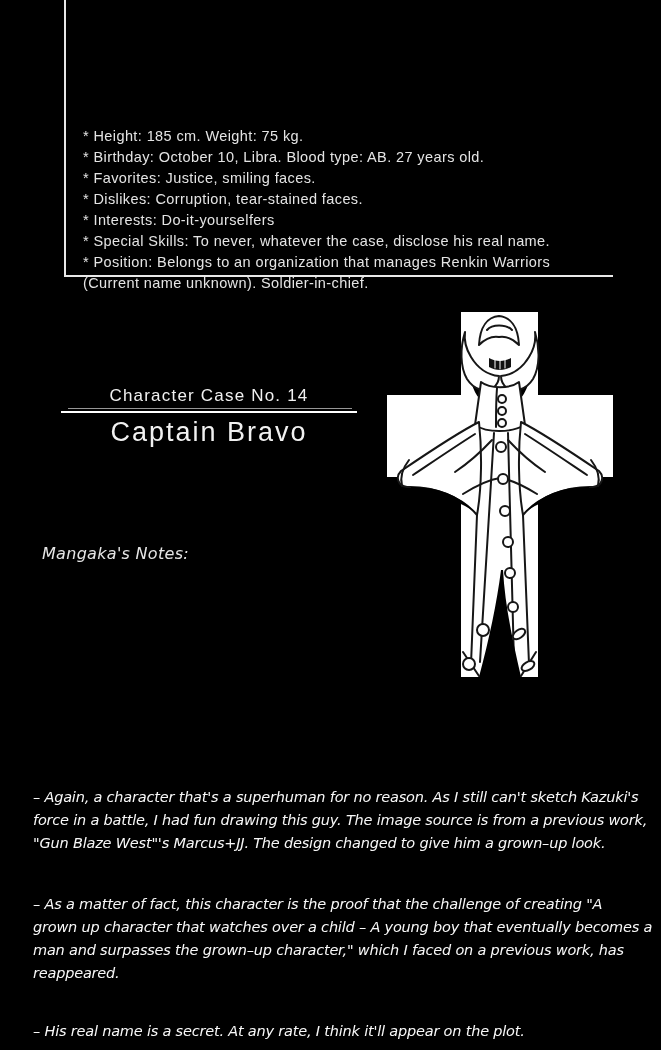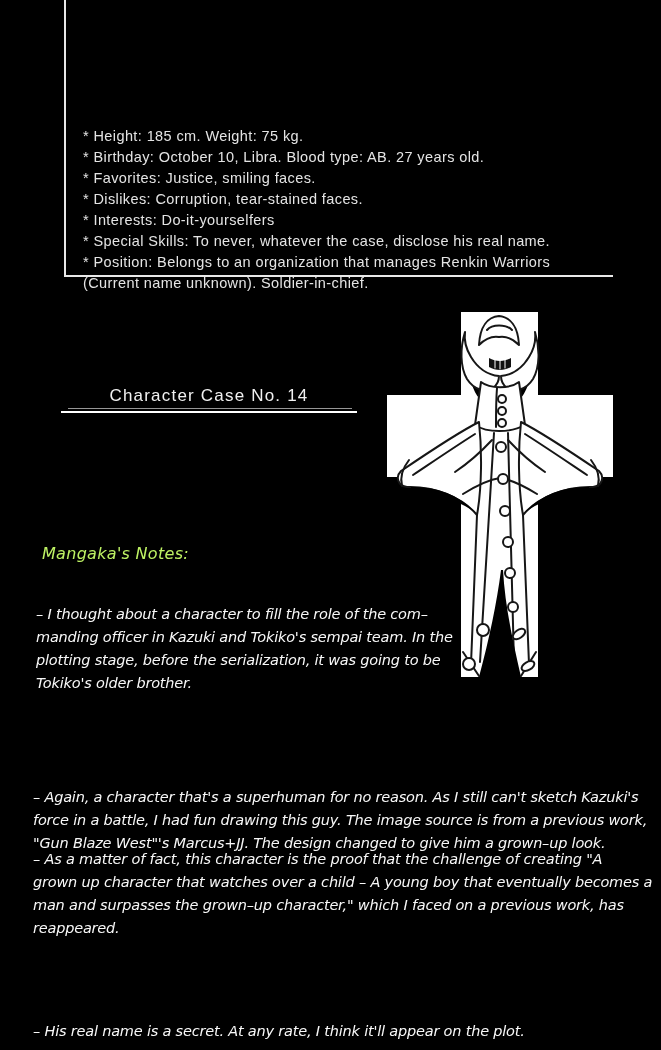--- a/index.html
+++ b/index.html
@@ -18,28 +18,28 @@
   .title-block{position:absolute;left:61px;top:386px;width:296px;text-align:center;color:#f1f1f1;}
   .case-label{font-size:17px;letter-spacing:1.2px;}
   .rule-thin{height:1px;background:#969696;margin:2px 5px 0 7px;}
   .rule-main{height:2px;background:#ffffff;margin-top:2px;}
   .char-name{font-size:27px;letter-spacing:2px;margin-top:4px;}
 
   
   .illustration{position:absolute;left:387px;top:312px;width:226px;height:365px;display:block;}
 
   
-  .notes-heading{position:absolute;left:42px;top:544px;color:#bef264;
+  .notes-heading{position:absolute;left:42px;top:544px;color:#e5e5e5;
        font:italic 16px "DejaVu Sans",cursive;letter-spacing:.3px;}
   .note{position:absolute;color:#f8f8f8;white-space:pre;
        font:italic 14.5px/23px "DejaVu Sans",cursive;letter-spacing:-.2px;}
   .note-1{left:36px;top:603px;}
   .note-2{left:33px;top:705px;}
   .note-3{left:33px;top:786px;}
-  .note-4{left:33px;top:848px;}
+  .note-4{left:33px;top:893px;}
   .note-5{left:33px;top:1020px;}
 </style>
 </head>
 <body>
 
 <div class="page">
 
   <div class="frame-vline"></div>
   <div class="frame-hline"></div>
 
@@ -49,20 +49,21 @@
 * Dislikes: Corruption, tear-stained faces.
 * Interests: Do-it-yourselfers
 * Special Skills: To never, whatever the case, disclose his real name.
 * Position: Belongs to an organization that manages Renkin Warriors
 (Current name unknown). Soldier-in-chief.</div>
 
   <div class="title-block">
     <div class="case-label">Character Case No. 14</div>
     <div class="rule-thin"></div>
     <div class="rule-main"></div>
+    <div class="char-name">Captain Bravo</div>
   </div>
 
   <svg class="illustration" viewBox="0 0 226 365" xmlns="http://www.w3.org/2000/svg">
     <path d="M74,0 H151 V83 H226 V165 H151 V365 H74 V165 H0 V83 H74 Z" fill="#ffffff"></path>
     <g stroke="#161616" stroke-width="2" fill="none" stroke-linecap="round" stroke-linejoin="round">
 
       <path d="M92,33 C93,14 101,5 112,4 C123,5 131,14 132,33 C125,26 118,24 112,25 C106,24 99,26 92,33 Z" fill="#ffffff"></path>
       <path d="M100,18 C105,12 119,12 125,18"></path>
 
       <path d="M82,62 C96,82 130,82 144,62 C138,92 122,97 113,97 C104,97 88,92 82,62 Z" fill="#000000" stroke="none"></path>
@@ -110,24 +111,20 @@
       <circle cx="126" cy="295" r="5" fill="#ffffff"></circle>
       <circle cx="96" cy="318" r="6" fill="#ffffff"></circle>
       <circle cx="82" cy="352" r="6" fill="#ffffff"></circle>
       <ellipse cx="132" cy="322" rx="7" ry="4" fill="#ffffff" transform="rotate(-35 132 322)"></ellipse>
       <ellipse cx="141" cy="354" rx="7" ry="4" fill="#ffffff" transform="rotate(-30 141 354)"></ellipse>
     </g>
   </svg>
 
   <div class="notes-heading">Mangaka's Notes:</div>
 
-  <div class="note note-1">– I thought about a character to fill the role of the com–
-manding officer in Kazuki and Tokiko's sempai team. In the
-plotting stage, before the serialization, it was going to be
-Tokiko's older brother.</div>
   <div class="note note-3">– Again, a character that's a superhuman for no reason. As I still can't sketch Kazuki's
 force in a battle, I had fun drawing this guy. The image source is from a previous work,
 "Gun Blaze West"'s Marcus+JJ. The design changed to give him a grown–up look.</div>
   <div class="note note-4">– As a matter of fact, this character is the proof that the challenge of creating "A
 grown up character that watches over a child – A young boy that eventually becomes a
 man and surpasses the grown–up character," which I faced on a previous work, has
 reappeared.</div>
   <div class="note note-5">– His real name is a secret. At any rate, I think it'll appear on the plot.</div>
 
 </div>

